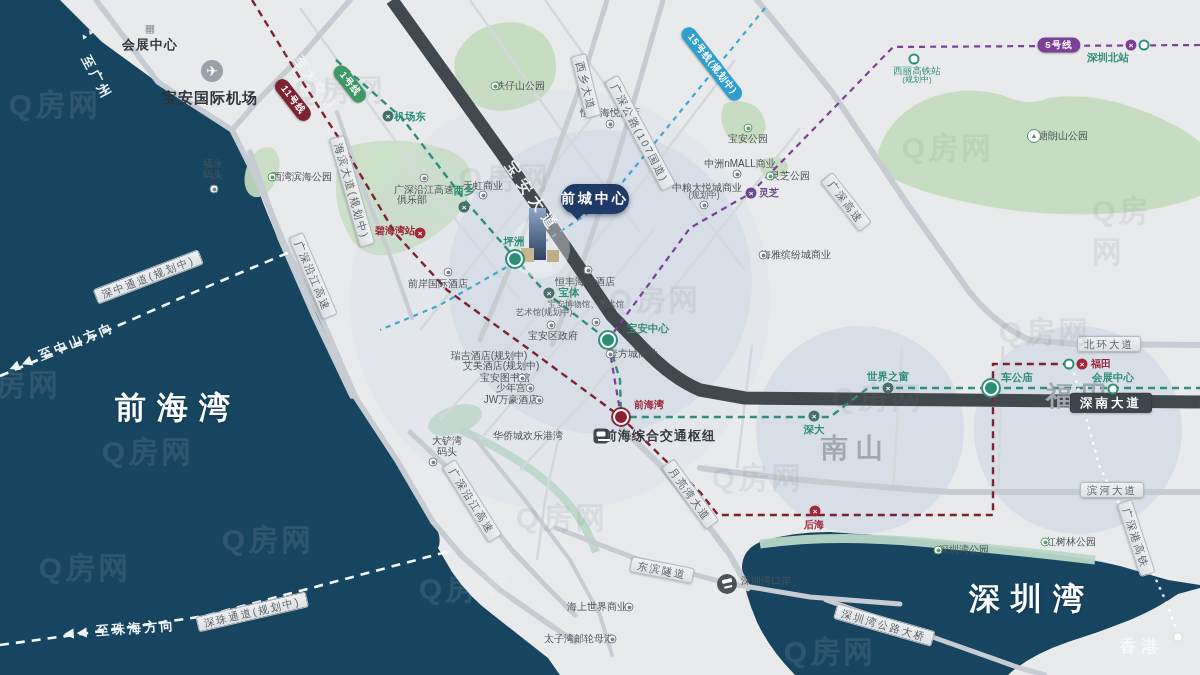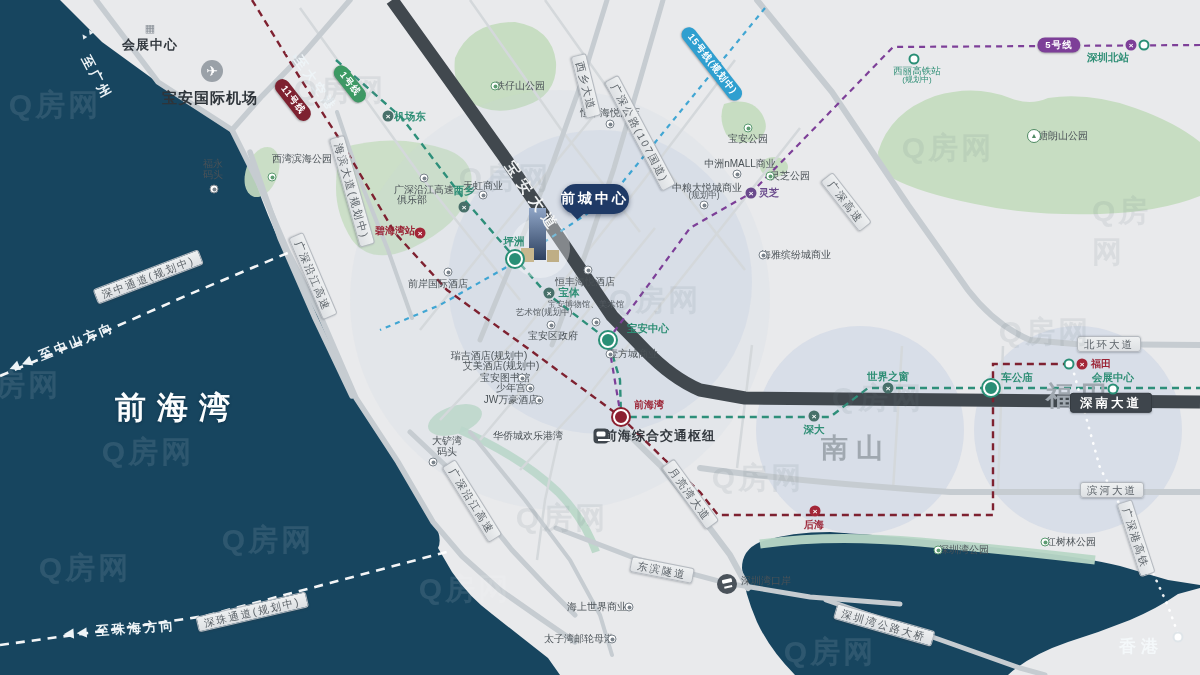--- a/index.html
+++ b/index.html
@@ -140,21 +140,21 @@
       <rect x="521" y="248" width="13" height="14" fill="#c8b78e"></rect>
       <rect x="547" y="250" width="12" height="12" fill="#bfae85"></rect>
     </g>
   </svg>
 
   <div id="ov">
       <span class="lbl k-poi-b13" style="position: absolute; left: 150px; top: 45px; transform: translate(-50%, -50%);">会展中心</span>
       <span class="lbl k-poi-b15" style="position: absolute; left: 210px; top: 98px; transform: translate(-50%, -50%);">宝安国际机场</span>
       <span class="lbl k-poi" style="position: absolute; left: 213px; top: 164px; transform: translate(-50%, -50%);">福永</span>
       <span class="lbl k-poi" style="position: absolute; left: 213px; top: 175px; transform: translate(-50%, -50%);">码头</span>
-      <span class="lbl k-poi" style="position: absolute; left: 302px; top: 159px; transform: translate(-50%, -50%);">西湾滨海公园</span>
+      <span class="lbl k-poi" style="position: absolute; left: 302px; top: 177px; transform: translate(-50%, -50%);">西湾滨海公园</span>
       <span class="lbl k-poi" style="position: absolute; left: 520px; top: 86px; transform: translate(-50%, -50%);">铁仔山公园</span>
       <span class="lbl k-poi" style="position: absolute; left: 610px; top: 113px; transform: translate(-50%, -50%);">恒丰海悦酒店</span>
       <span class="lbl k-poi" style="position: absolute; left: 748px; top: 139px; transform: translate(-50%, -50%);">宝安公园</span>
       <span class="lbl k-poi" style="position: absolute; left: 1063px; top: 136px; transform: translate(-50%, -50%);">塘朗山公园</span>
       <span class="lbl k-poi-green" style="position: absolute; left: 917px; top: 71px; transform: translate(-50%, -50%);">西丽高铁站</span>
       <span class="lbl k-poi-green-s" style="position: absolute; left: 917px; top: 80px; transform: translate(-50%, -50%);">(规划中)</span>
       <span class="lbl k-poi" style="position: absolute; left: 740px; top: 164px; transform: translate(-50%, -50%);">中洲nMALL商业</span>
       <span class="lbl k-poi" style="position: absolute; left: 790px; top: 176px; transform: translate(-50%, -50%);">灵芝公园</span>
       <span class="lbl k-poi" style="position: absolute; left: 707px; top: 188px; transform: translate(-50%, -50%);">中粮大悦城商业</span>
       <span class="lbl k-poi-s" style="position: absolute; left: 704px; top: 196px; transform: translate(-50%, -50%);">(规划中)</span>
@@ -176,20 +176,21 @@
       <span class="lbl k-poi-b13" style="position: absolute; left: 660px; top: 436px; transform: translate(-50%, -50%);">前海综合交通枢纽</span>
       <span class="lbl k-poi" style="position: absolute; left: 528px; top: 436px; transform: translate(-50%, -50%);">华侨城欢乐港湾</span>
       <span class="lbl k-poi" style="position: absolute; left: 447px; top: 441px; transform: translate(-50%, -50%);">大铲湾</span>
       <span class="lbl k-poi" style="position: absolute; left: 447px; top: 452px; transform: translate(-50%, -50%);">码头</span>
       <span class="lbl k-poi" style="position: absolute; left: 597px; top: 607px; transform: translate(-50%, -50%);">海上世界商业</span>
       <span class="lbl k-poi" style="position: absolute; left: 579px; top: 639px; transform: translate(-50%, -50%);">太子湾邮轮母港</span>
       <span class="lbl k-poi" style="position: absolute; left: 766px; top: 581px; transform: translate(-50%, -50%);">深圳湾口岸</span>
       <span class="lbl k-poi" style="position: absolute; left: 964px; top: 550px; transform: translate(-50%, -50%);">深圳湾公园</span>
       <span class="lbl k-poi" style="position: absolute; left: 1071px; top: 542px; transform: translate(-50%, -50%);">红树林公园</span>
       <span class="lbl k-sea-xl" style="position: absolute; left: 178px; top: 408px; transform: translate(-50%, -50%);">前海湾</span>
+      <span class="lbl k-sea-xl" style="position: absolute; left: 1032px; top: 599px; transform: translate(-50%, -50%);">深圳湾</span>
       <span class="lbl k-sea-lg" style="position: absolute; left: 1141px; top: 647px; transform: translate(-50%, -50%);">香港</span>
       <span class="lbl k-region" style="position: absolute; left: 856px; top: 449px; transform: translate(-50%, -50%);">南山</span>
       <span class="lbl k-region" style="position: absolute; left: 1081px; top: 397px; transform: translate(-50%, -50%);">福田</span>
       <span class="lbl k-dir" style="position: absolute; left: 62px; top: 348px; transform: translate(-50%, -50%) rotate(-22deg);">◀◀ 至中山方向</span>
       <span class="lbl k-dir" style="position: absolute; left: 120px; top: 630px; transform: translate(-50%, -50%) rotate(-4deg);">◀◀ 至珠海方向</span>
       <span class="lbl k-dir" style="position: absolute; left: 96px; top: 78px; transform: translate(-50%, -50%) rotate(62deg);">至广州</span>
       <span class="lbl k-dir" style="position: absolute; left: 315px; top: 84px; transform: translate(-50%, -50%) rotate(55deg);">至大空港</span>
       <span class="lbl k-dir-s" style="position: absolute; left: 292px; top: 54px; transform: translate(-50%, -50%) rotate(28deg);">▲▲</span>
       <span class="lbl k-dir-s" style="position: absolute; left: 87px; top: 34px; transform: translate(-50%, -50%) rotate(-35deg);">▲▲</span>
       <span class="lbl pill" style="position: absolute; left: 352px; top: 191px; transform: translate(-50%, -50%) rotate(74deg);">海滨大道(规划中)</span>

